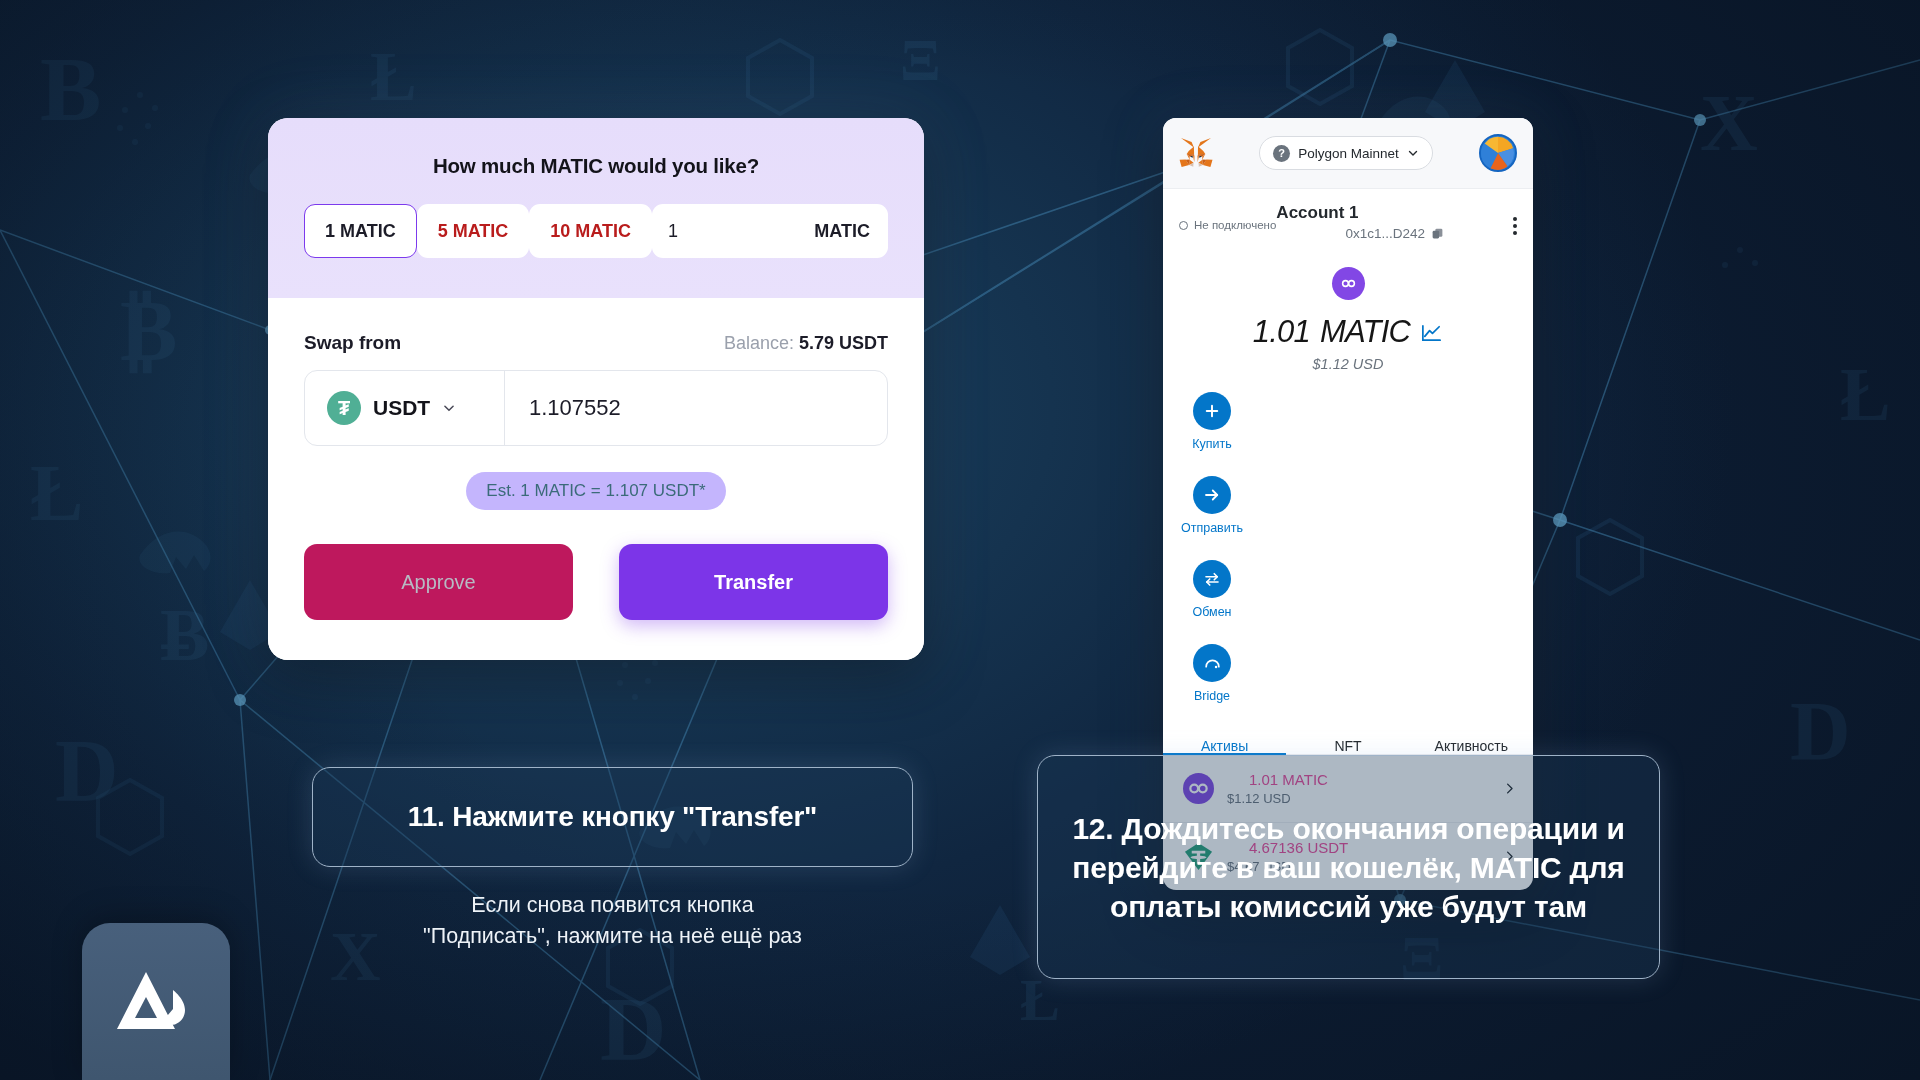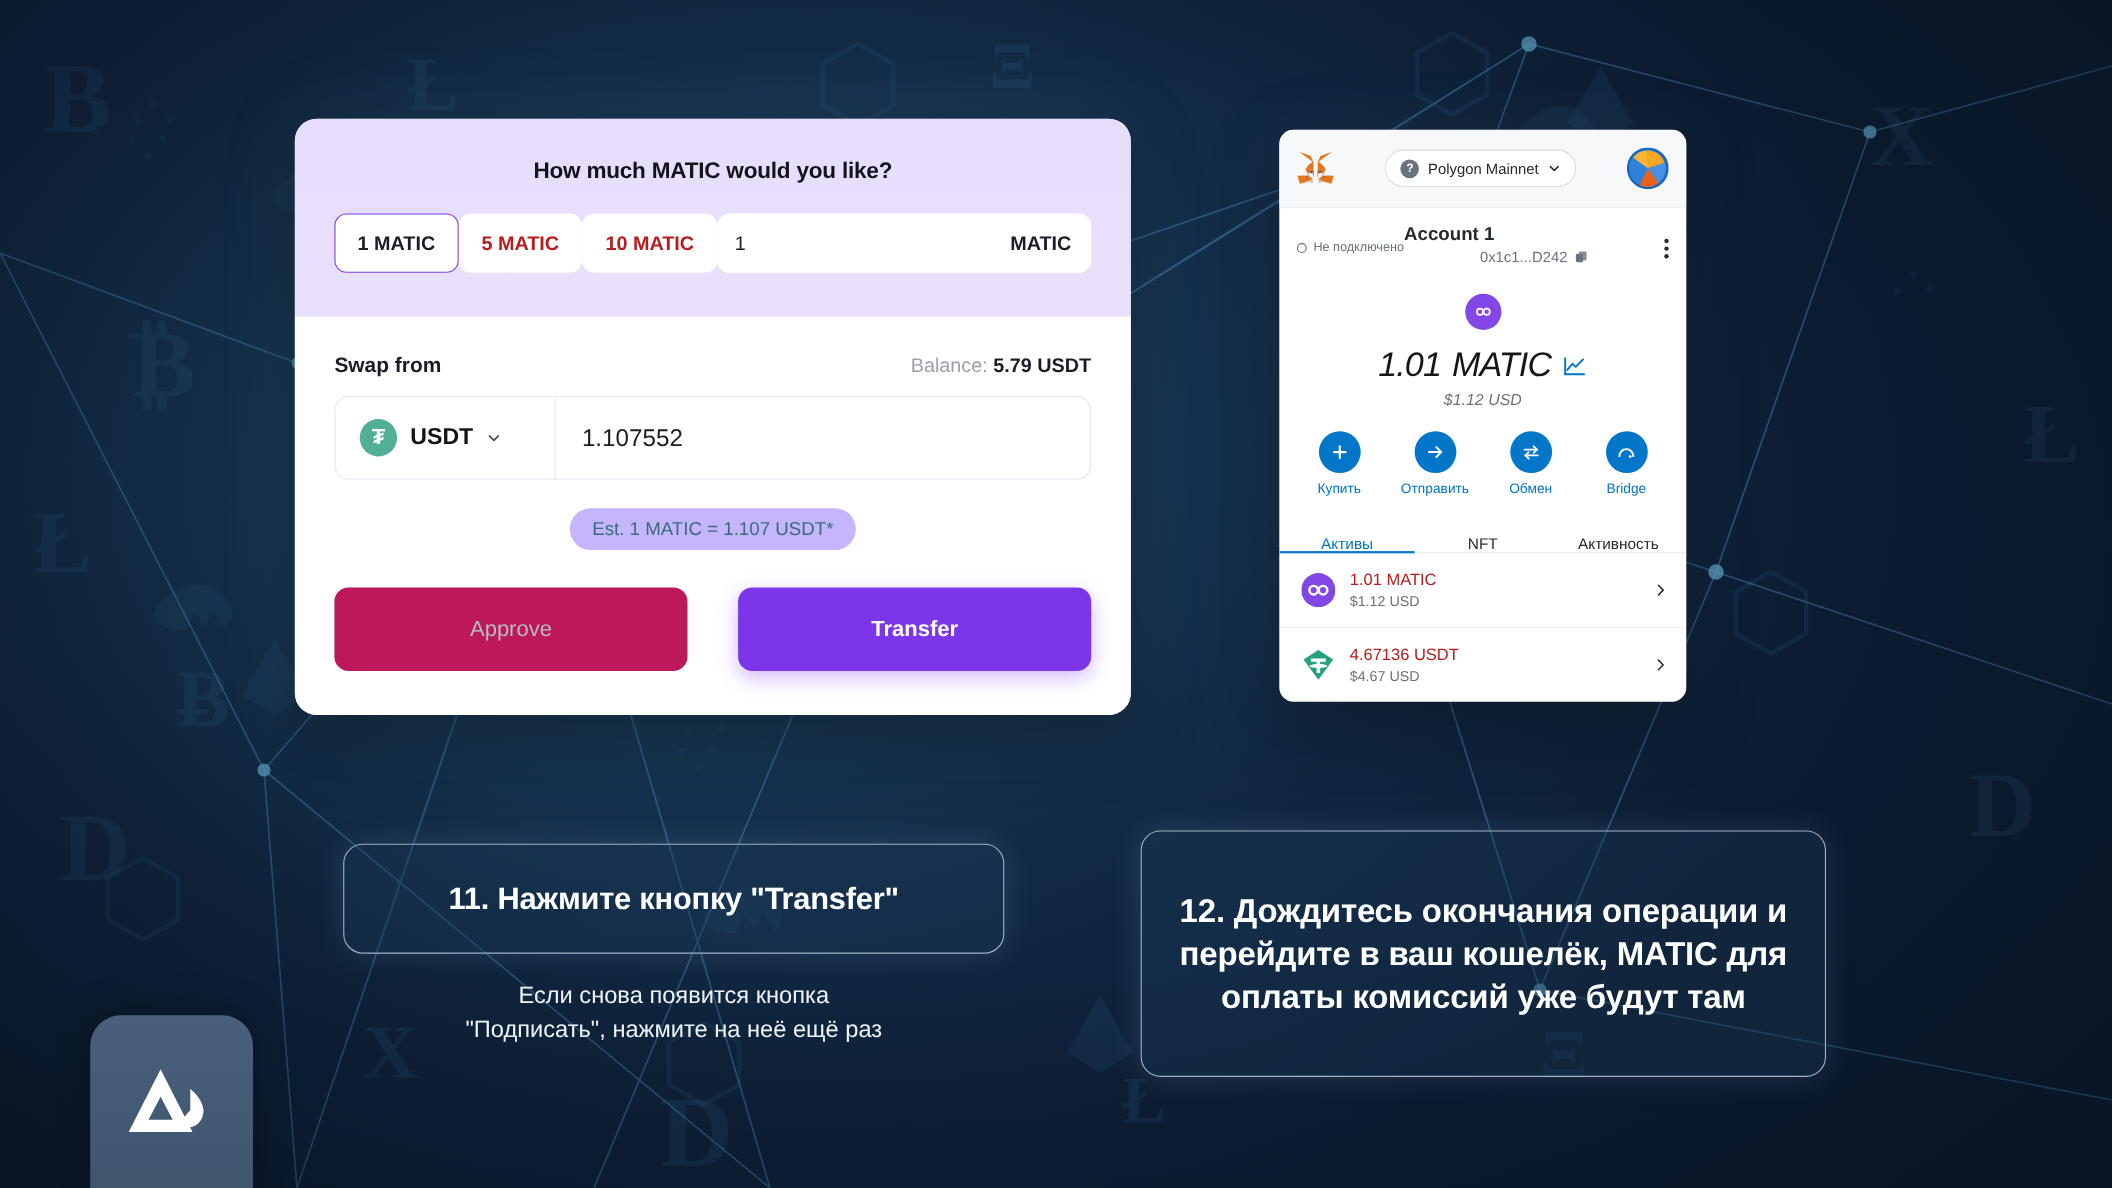--- a/index.html
+++ b/index.html
@@ -24,22 +24,22 @@
   #bg-vignette {
     position: absolute; inset: 0;
     background:
       radial-gradient(ellipse 1500px 1000px at 50% 45%, rgba(0,0,0,0) 40%, rgba(5,12,22,.55) 100%);
   }
   #bg-mesh, #bg-marks { position: absolute; inset: 0; }
   #bg-mesh svg, #bg-marks svg { width: 100%; height: 100%; display: block; }
 
   
   #swap-card {
-    position: absolute; left: 268px; top: 108px;
-    width: 760px; border-radius: 20px;
+    position: absolute; left: 268px; top: 118px;
+    width: 656px; border-radius: 20px;
     overflow: hidden;
     box-shadow: 0 18px 60px rgba(0,0,0,.40), 0 0 70px rgba(120,170,230,.14);
     background: #fff;
   }
   #swap-head {
     background: linear-gradient(180deg,#e6ddfb 0%, #e9e1fc 100%);
     padding: 36px 36px 40px;
   }
   #swap-title {
     text-align: center; font-size: 20.5px; font-weight: 700;
@@ -167,21 +167,21 @@
     background: #8247e5; margin: 0 auto 14px;
     display: flex; align-items: center; justify-content: center;
   }
   #bal-main {
     font-size: 31px; font-weight: 400; color: #161616;
     letter-spacing: -.8px; display: flex; align-items: center;
     justify-content: center; gap: 10px;
   }
   #bal-fiat { font-size: 14.5px; color: #6a737d; margin-top: 6px; }
 
-  #mm-actions { display: flex; justify-content: center; gap: 25px; padding: 0 18px 22px; }
+  #mm-actions { display: flex; justify-content: center; gap: 25px; padding: 0 18px 22px; flex-direction: column; }
   .mm-action { width: 62px; text-align: center; cursor: pointer; }
   .mm-circle {
     width: 38px; height: 38px; border-radius: 50%; background: #0376c9;
     margin: 0 auto 7px; display: flex; align-items: center; justify-content: center;
   }
   .mm-action-label { font-size: 12.5px; color: #0376c9; white-space: nowrap; }
 
   #mm-tabs { display: flex; border-bottom: 1px solid #e8eaed; }
   .mm-tab {
     flex: 1; text-align: center; padding: 13px 0 0;
@@ -194,21 +194,21 @@
   }
 
   .asset-row {
     display: flex; align-items: center; gap: 13px;
     padding: 16px 16px 16px 20px; cursor: pointer;
     border-bottom: 1px solid #eef0f2;
   }
   .asset-row:last-child { border-bottom: none; }
   .asset-ico { width: 31px; height: 31px; flex: none; }
   .asset-text { flex: 1; }
-  .asset-amt { font-size: 15px; color: #b91c1c; }
+  .asset-amt { font-size: 15px; color: #ec4899; margin-left: 22px; }
   .asset-fiat { font-size: 13px; color: #6a737d; margin-top: 3px; }
 
   
   .caption-box {
     position: absolute;
     border: 1.6px solid #9fb3c8;
     border-radius: 18px;
     background: rgba(27,58,88,.36);
     display: flex; align-items: center; justify-content: center;
     text-align: center;

